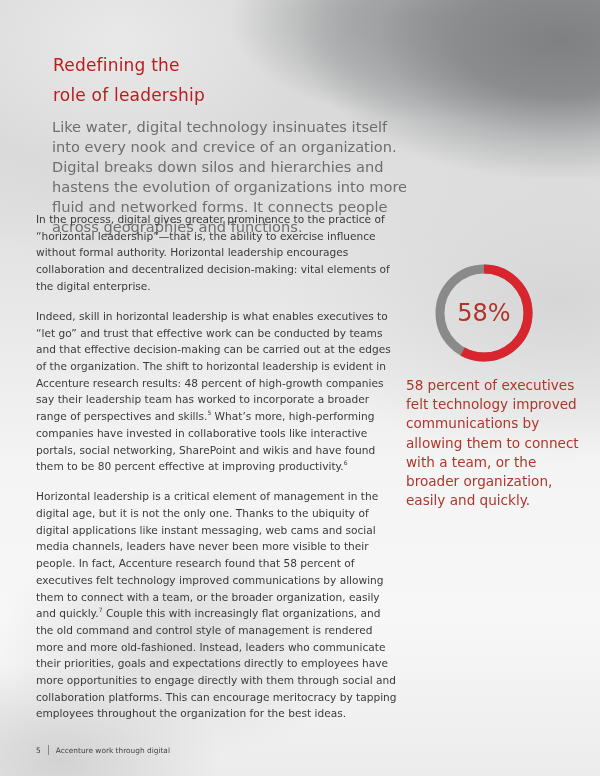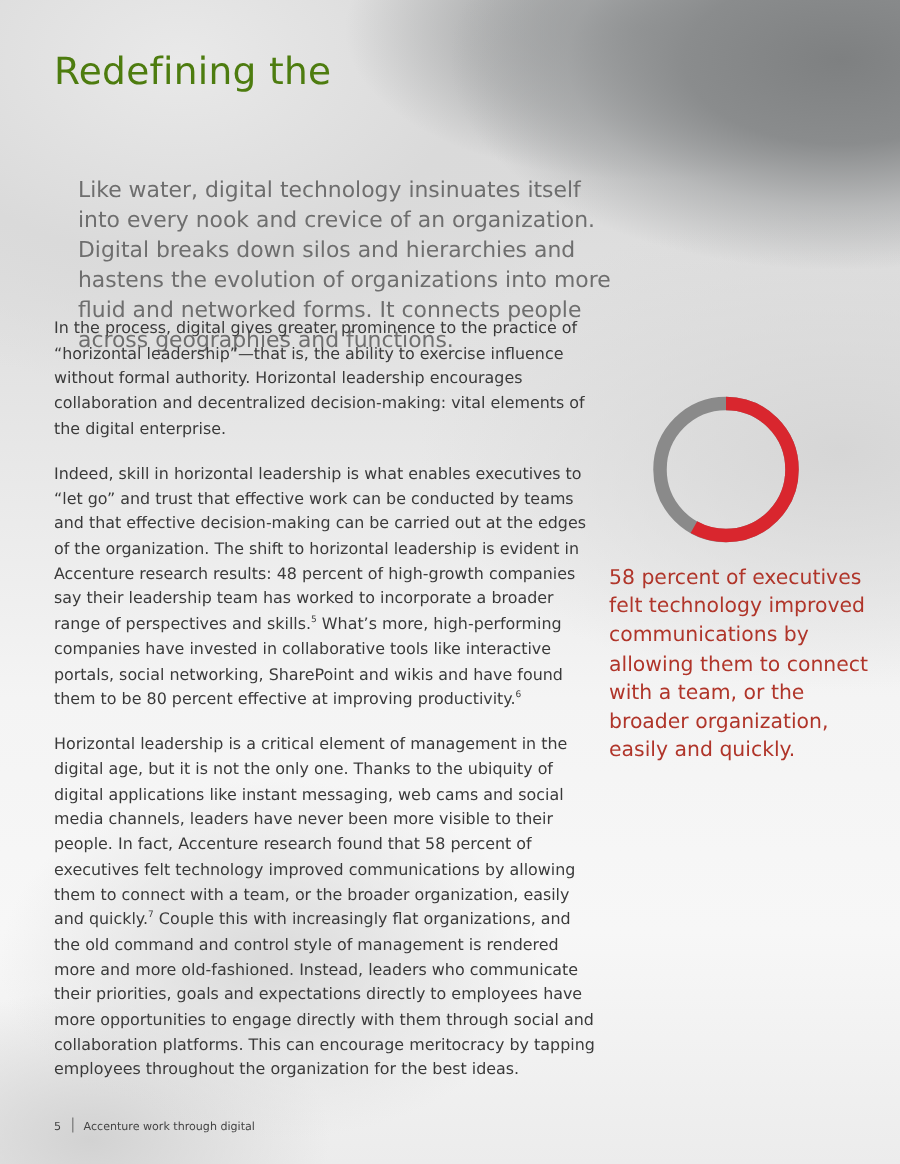--- a/index.html
+++ b/index.html
@@ -9,23 +9,23 @@
       background:
         radial-gradient(ellipse 260px 140px at 560px 40px, #7e8081 0%, #8a8c8d 40%, rgba(160,162,163,0.6) 70%, rgba(200,200,200,0) 100%),
         radial-gradient(ellipse 200px 100px at 430px 20px, #8f9192 0%, rgba(150,152,153,0.5) 60%, rgba(200,200,200,0) 100%),
         radial-gradient(ellipse 320px 220px at 120px 40px, #e9e9e9 0%, #dadada 60%, rgba(210,210,210,0) 100%),
         radial-gradient(ellipse 280px 160px at 560px 300px, #d6d6d6 0%, rgba(215,215,215,0) 100%),
         radial-gradient(ellipse 180px 120px at 180px 640px, #dadada 0%, rgba(240,240,240,0) 100%),
         radial-gradient(ellipse 160px 100px at 60px 760px, #d2d2d2 0%, rgba(240,240,240,0) 100%),
         linear-gradient(180deg, #d4d4d4 0%, #e2e2e2 30%, #f4f4f4 60%, #f7f7f7 80%, #ececec 100%);
     }
     .title {
-      position: absolute; left: 36px; top: 33px; margin: 0;
-      font-size: 25px; line-height: 30px; font-weight: normal;
-      color: #4d7c0f; letter-spacing: 0.2px;
+      position: absolute; left: 36px; top: 33px; margin: 17px;
+      font-size: 17px; line-height: 30px; font-weight: normal;
+      color: #b91c1c; letter-spacing: 0.2px;
     }
     .lede {
       position: absolute; left: 36px; top: 101px; width: 360px; margin: 16px;
       font-size: 14.6px; line-height: 20px; color: #6e6e6e;
     }
     .body {
       position: absolute; left: 36px; top: 211px; width: 362px;
       font-size: 10.6px; line-height: 16.7px; color: #3a3a3a;
     }
     .body p { margin: 0 0 13.4px 0; }
@@ -48,35 +48,37 @@
     }
     .footer .divider {
       display: inline-block; width: 1px; height: 10px; background: #888; margin: 0 7px;
     }
   </style>
 </head>
 <body>
 
 <h1 class="title">
   <span>Redefining the</span><br>
+  <span>role of leadership</span>
 </h1>
 
 <p class="lede">Like water, digital technology insinuates itself into every nook and crevice of an organization. Digital breaks down silos and hierarchies and hastens the evolution of organizations into more fluid and networked forms. It connects people across geographies and functions.</p>
 
 <div class="body">
   <p>In the process, digital gives greater prominence to the practice of “horizontal leadership”—that is, the ability to exercise influence without formal authority. Horizontal leadership encourages collaboration and decentralized decision-making: vital elements of the digital enterprise.</p>
   <p><span>Indeed, skill in horizontal leadership is what enables executives to “let go” and trust that effective work can be conducted by teams and that effective decision-making can be carried out at the edges of the organization. The shift to horizontal leadership is evident in Accenture research results: 48 percent of high-growth companies say their leadership team has worked to incorporate a broader range of perspectives and skills.</span><sup>5</sup><span> What’s more, high-performing companies have invested in collaborative tools like interactive portals, social networking, SharePoint and wikis and have found them to be 80 percent effective at improving productivity.</span><sup>6</sup></p>
   <p><span>Horizontal leadership is a critical element of management in the digital age, but it is not the only one. Thanks to the ubiquity of digital applications like instant messaging, web cams and social media channels, leaders have never been more visible to their people. In fact, Accenture research found that 58 percent of executives felt technology improved communications by allowing them to connect with a team, or the broader organization, easily and quickly.</span><sup>7</sup><span> Couple this with increasingly flat organizations, and the old command and control style of management is rendered more and more old-fashioned. Instead, leaders who communicate their priorities, goals and expectations directly to employees have more opportunities to engage directly with them through social and collaboration platforms. This can encourage meritocracy by tapping employees throughout the organization for the best ideas.</span></p>
 </div>
 
 <div class="stat">
   <svg width="100" height="100" viewBox="0 0 100 100">
     <circle cx="50" cy="50" r="44" fill="none" stroke="#8a8a8a" stroke-width="9"></circle>
     <circle id="donut-arc" cx="50" cy="50" r="44" fill="none" stroke="#d9262e" stroke-width="9" stroke-dasharray="160.35 276.46" transform="rotate(-90 50 50)"></circle>
   </svg>
+  <div class="stat-value">58%</div>
 </div>
 
 <p class="callout">58 percent of executives felt technology improved communications by allowing them to connect with a team, or the broader organization, easily and quickly.</p>
 
 <div class="footer">
   <span>5</span>
   <span class="divider"></span>
   <span>Accenture work through digital</span>
 </div>
 

